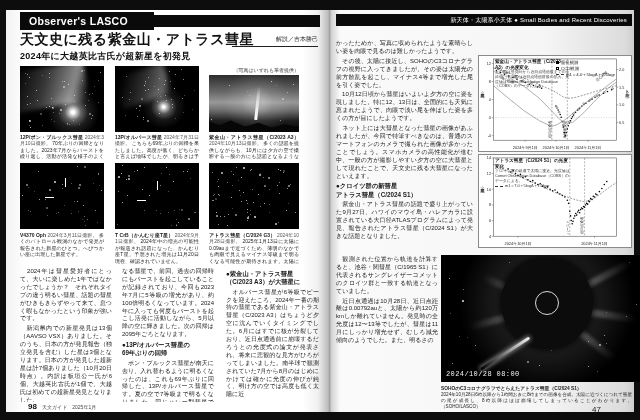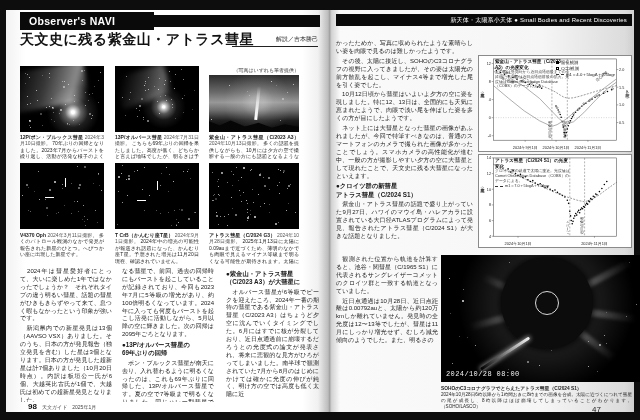--- a/index.html
+++ b/index.html
@@ -112,25 +112,26 @@
 </style>
 </head>
 <body>
 
 <div class="stage">
   <div class="spread">
     <div class="edge-line" style="left:3px"></div>
     <div class="edge-line" style="left:6px"></div>
 
     <div class="page-left">
-      <div class="abs obs-bar">Observer's NAVI</div>
+      <div class="abs obs-bar">Observer's LASCO</div>
       <div class="abs obs-ext"></div>
 
       <div class="abs main-title">天文史に残る紫金山・アトラス彗星</div>
       <div class="abs byline">解説／吉本勝己</div>
+      <div class="abs sub-title">2024年に大越英比古氏が超新星を初発見</div>
       <div class="abs photo-credit">（写真はいずれも筆者提供）</div>
 
       <div class="abs photo ph1">
           <i style="position: absolute; left: 87.9%; top: 30.4%; width: 1px; height: 1px; border-radius: 50%; background: rgba(255, 255, 255, 0.36); z-index: 0;"></i>
           <i style="position: absolute; left: 74.2%; top: 20.9%; width: 1px; height: 1px; border-radius: 50%; background: rgba(255, 255, 255, 0.5); z-index: 0;"></i>
           <i style="position: absolute; left: 34.2%; top: 59.9%; width: 1px; height: 1px; border-radius: 50%; background: rgba(255, 255, 255, 0.81); z-index: 0;"></i>
           <i style="position: absolute; left: 51.3%; top: 30.4%; width: 2px; height: 2px; border-radius: 50%; background: rgba(255, 255, 255, 0.57); z-index: 0;"></i>
           <i style="position: absolute; left: 57.5%; top: 26.6%; width: 1px; height: 1px; border-radius: 50%; background: rgba(255, 255, 255, 0.79); z-index: 0;"></i>
           <i style="position: absolute; left: 76.2%; top: 6.6%; width: 1px; height: 1px; border-radius: 50%; background: rgba(255, 255, 255, 0.49); z-index: 0;"></i>
           <i style="position: absolute; left: 53.4%; top: 57.7%; width: 1px; height: 1px; border-radius: 50%; background: rgba(255, 255, 255, 0.69); z-index: 0;"></i>

